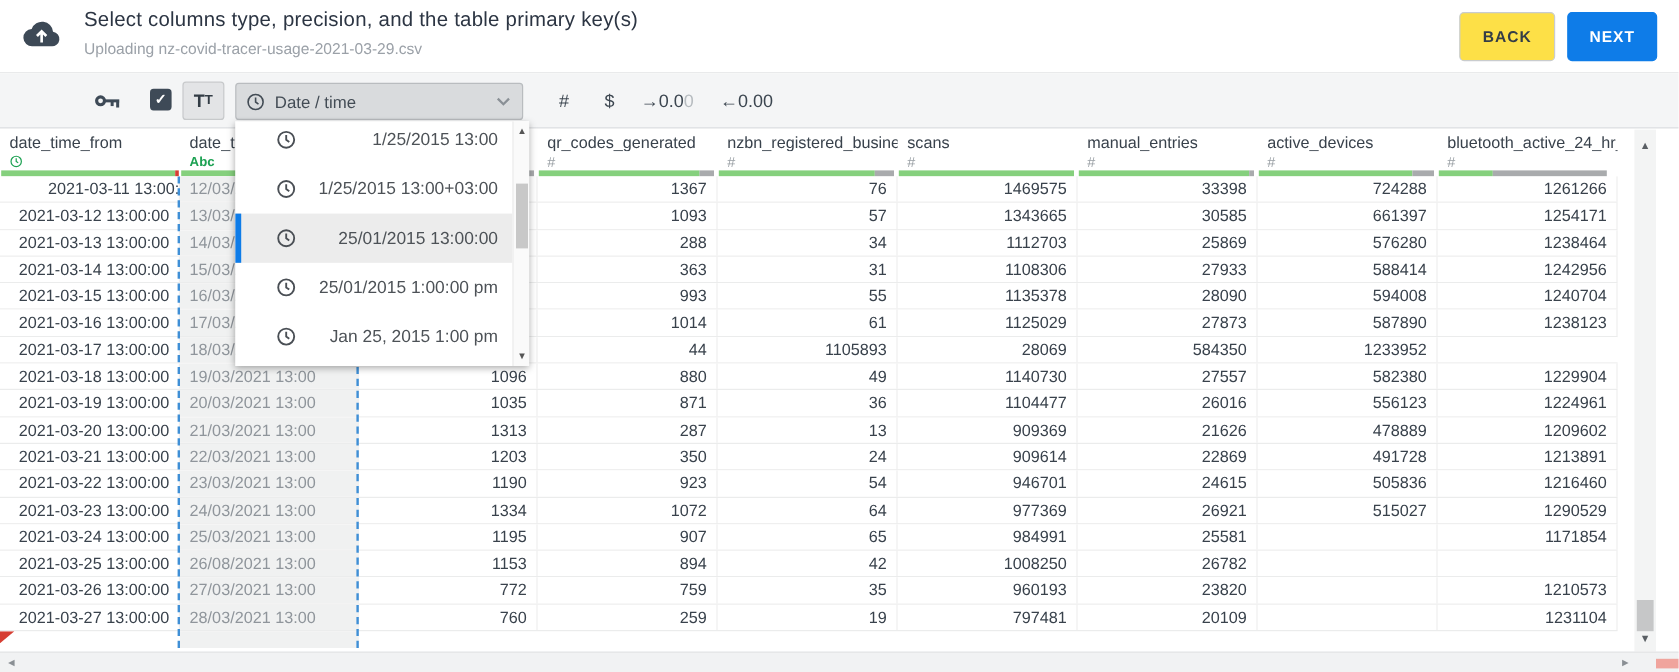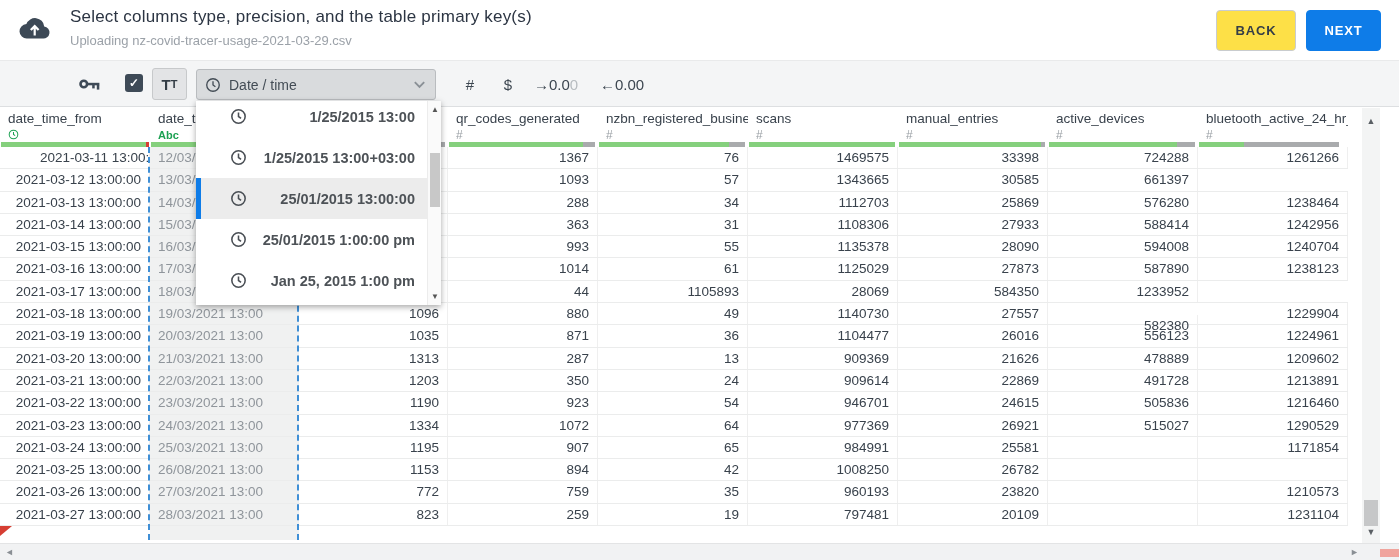--- a/index.html
+++ b/index.html
@@ -49,21 +49,21 @@
   .tcell.left{text-align:left;padding-left:8px;color:#8f959b;}
   .tcell.sel{background:#f0f1f1;}
   .belowstrip{position:absolute;left:150px;top:526px;width:149px;height:14px;background:#f0f1f1;}
   .dash{position:absolute;top:147px;height:393px;width:0;border-left:2px dashed #3f8fd6;z-index:3;}
   .dash.d1{left:148px;} .dash.d2{left:297px;}
   .redtri{position:absolute;left:0;top:526px;z-index:4;}
   
   .menu{position:absolute;left:196px;top:101px;width:245px;height:204px;background:#fff;z-index:10;
         box-shadow:0 2px 6px rgba(0,0,0,.35);overflow:hidden;}
   .mlist{position:absolute;left:0;top:-5px;width:231px;}
-  .mitem{position:relative;height:41px;display:flex;align-items:center;padding-left:34px;cursor:pointer;color:#4d5257;font-size:14.5px;font-weight:bold;}
+  .mitem{position:relative;height:41px;display:flex;align-items:center;padding-left:34px;cursor:pointer;color:#4d5257;font-size:14.5px;}
   .mitem.selected{background:#ececec;}
   .mitem.selected::before{content:'';position:absolute;left:0;top:0;bottom:0;width:5px;background:var(--accent);}
   .mitem .mlabel{flex:1;text-align:right;padding-right:12px;white-space:nowrap;}
   .mscroll{position:absolute;right:0;top:0;bottom:0;width:14px;background:#fafafa;border-left:1px solid #ececec;}
   .mscroll .thumb{position:absolute;left:2px;top:52px;width:10px;height:54px;background:#c8c8c8;}
   .sarrow{position:absolute;left:0;width:14px;text-align:center;font-size:8px;color:#555;cursor:pointer;}
   .sarrow.up{top:4px;} .sarrow.dn{bottom:4px;}
   
   .vscroll{position:absolute;left:1362px;top:108px;width:18px;height:435px;background:#f3f4f4;z-index:2;}
   .vscroll .va{position:absolute;left:0;width:18px;text-align:center;font-size:9px;color:#5a5f64;cursor:pointer;}
@@ -225,20 +225,21 @@
       </div>
       <div class="trow">
         <div class="tcell right" style="width: 150px;">2021-03-12 13:00:00</div>
         <div class="tcell left sel" style="width: 149px;">13/03/2021 13:00</div>
         <div class="tcell right" style="width: 149px;"></div>
         <div class="tcell right" style="width: 150px;">1093</div>
         <div class="tcell right" style="width: 150px;">57</div>
         <div class="tcell right" style="width: 150px;">1343665</div>
         <div class="tcell right" style="width: 150px;">30585</div>
         <div class="tcell right" style="width: 150px;">661397</div>
+        <div class="tcell right" style="width: 150px;">1254171</div>
       </div>
       <div class="trow">
         <div class="tcell right" style="width: 150px;">2021-03-13 13:00:00</div>
         <div class="tcell left sel" style="width: 149px;">14/03/2021 13:00</div>
         <div class="tcell right" style="width: 149px;"></div>
         <div class="tcell right" style="width: 150px;">288</div>
         <div class="tcell right" style="width: 150px;">34</div>
         <div class="tcell right" style="width: 150px;">1112703</div>
         <div class="tcell right" style="width: 150px;">25869</div>
         <div class="tcell right" style="width: 150px;">576280</div>
@@ -288,21 +289,21 @@
         <div class="tcell right" style="width: 150px;">1233952</div>
       </div>
       <div class="trow">
         <div class="tcell right" style="width: 150px;">2021-03-18 13:00:00</div>
         <div class="tcell left sel" style="width: 149px;">19/03/2021 13:00</div>
         <div class="tcell right" style="width: 149px;">1096</div>
         <div class="tcell right" style="width: 150px;">880</div>
         <div class="tcell right" style="width: 150px;">49</div>
         <div class="tcell right" style="width: 150px;">1140730</div>
         <div class="tcell right" style="width: 150px;">27557</div>
-        <div class="tcell right" style="width: 150px; margin-top: 12px;">582380</div>
+        <div class="tcell right" style="width: 150px;">582380</div>
         <div class="tcell right" style="width: 150px;">1229904</div>
       </div>
       <div class="trow">
         <div class="tcell right" style="width: 150px;">2021-03-19 13:00:00</div>
         <div class="tcell left sel" style="width: 149px;">20/03/2021 13:00</div>
         <div class="tcell right" style="width: 149px;">1035</div>
         <div class="tcell right" style="width: 150px;">871</div>
         <div class="tcell right" style="width: 150px;">36</div>
         <div class="tcell right" style="width: 150px;">1104477</div>
         <div class="tcell right" style="width: 150px;">26016</div>
@@ -382,21 +383,21 @@
         <div class="tcell right" style="width: 150px;">759</div>
         <div class="tcell right" style="width: 150px;">35</div>
         <div class="tcell right" style="width: 150px;">960193</div>
         <div class="tcell right" style="width: 150px;">23820</div>
         <div class="tcell right" style="width: 150px;"></div>
         <div class="tcell right" style="width: 150px;">1210573</div>
       </div>
       <div class="trow">
         <div class="tcell right" style="width: 150px;">2021-03-27 13:00:00</div>
         <div class="tcell left sel" style="width: 149px;">28/03/2021 13:00</div>
-        <div class="tcell right" style="width: 149px;">823</div>
+        <div class="tcell right" style="width: 149px;">760</div>
         <div class="tcell right" style="width: 150px;">259</div>
         <div class="tcell right" style="width: 150px;">19</div>
         <div class="tcell right" style="width: 150px;">797481</div>
         <div class="tcell right" style="width: 150px;">20109</div>
         <div class="tcell right" style="width: 150px;"></div>
         <div class="tcell right" style="width: 150px;">1231104</div>
       </div>
     </div>
   <div class="belowstrip"></div>
   <div class="dash d1"></div>

